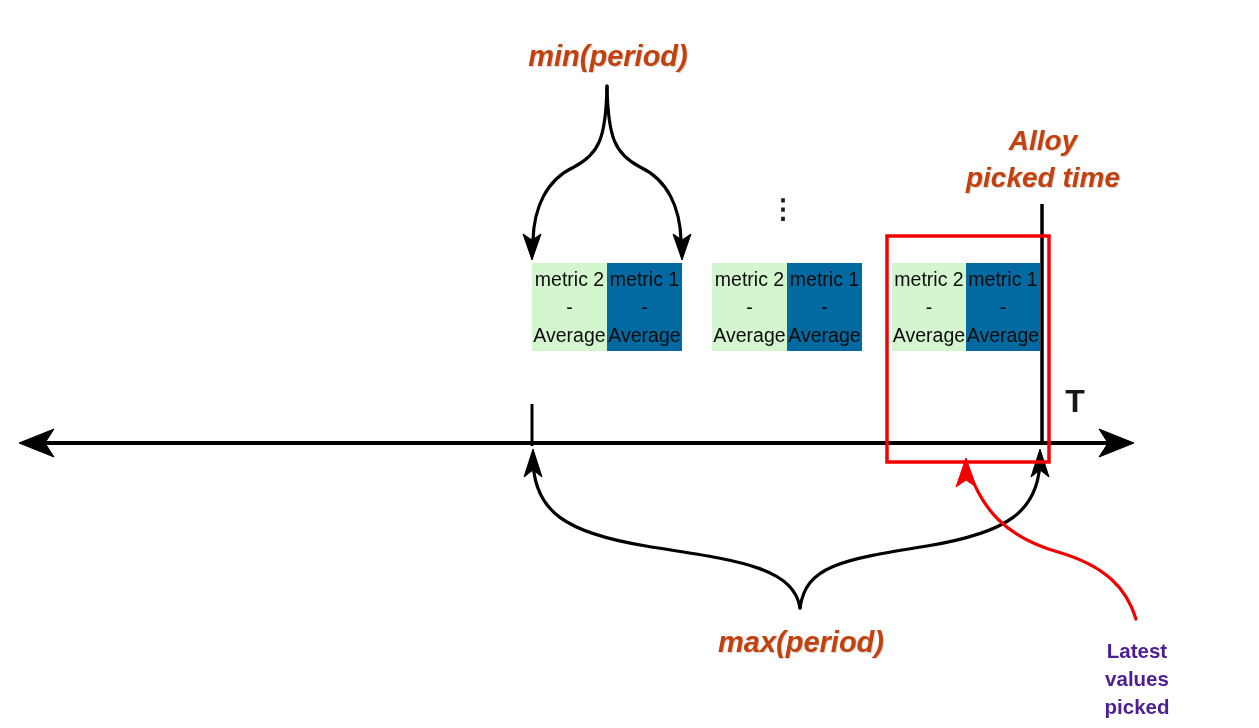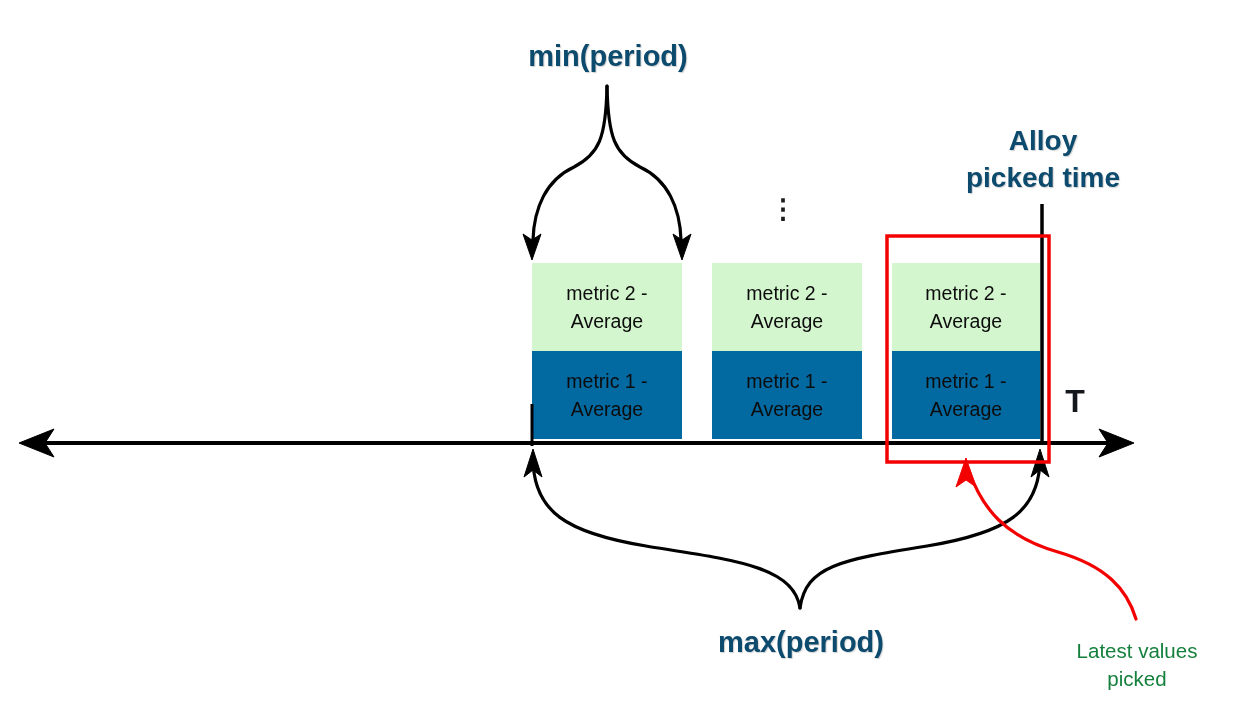--- a/index.html
+++ b/index.html
@@ -7,35 +7,36 @@
     position:relative;
     width:1259px;
     height:728px;
     background:#ffffff;
     font-family:"Liberation Sans", sans-serif;
     overflow:hidden;
   }
   .abs{position:absolute;}
   .centered{transform:translateX(-50%);text-align:center;}
   .heading{
-    color:#0c4a6e;
+    color:#c2410c;
     font-weight:700;
     white-space:pre-line;
     text-shadow:1px 1px 1px rgba(150,150,150,0.45);
+    font-style:italic;
   }
   #min-period-label{left:608px;top:40px;font-size:29px;}
   #alloy-label{left:1043px;top:122px;font-size:28px;line-height:37px;}
   #t-label{left:1075px;top:383px;font-size:32px;font-weight:600;color:#14181c;}
   #max-length-label{left:801px;top:626px;font-size:29px;}
   #latest-label{
     left:1137px;top:637px;font-size:20.5px;line-height:28px;
-    color:#15803d;font-weight:400;white-space:pre-line;
+    color:#4c1d95;font-weight:700;white-space:pre-line;
   }
   #ellipsis{left:783px;top:194px;font-size:27px;font-weight:700;color:#1c1c1c;line-height:30px;}
-  .boxgroup{position:absolute;top:263px;width:150px;height:176px;display:flex;flex-direction:column;}
+  .boxgroup{position:absolute;top:263px;width:150px;height:176px;display:flex;flex-direction:row;}
   .seg{
     height:88px;display:flex;align-items:center;justify-content:center;
     font-size:19.5px;line-height:28px;color:#0c0c0c;text-align:center;
   }
   .seg span{white-space:pre-line;}
   .seg.green{background:#d4f6ce;}
   .seg.pink{background:#0369a1;}
   #boxgroup-1{left:532px;}
   #boxgroup-2{left:712px;}
   #boxgroup-3{left:892px;width:148px;}

